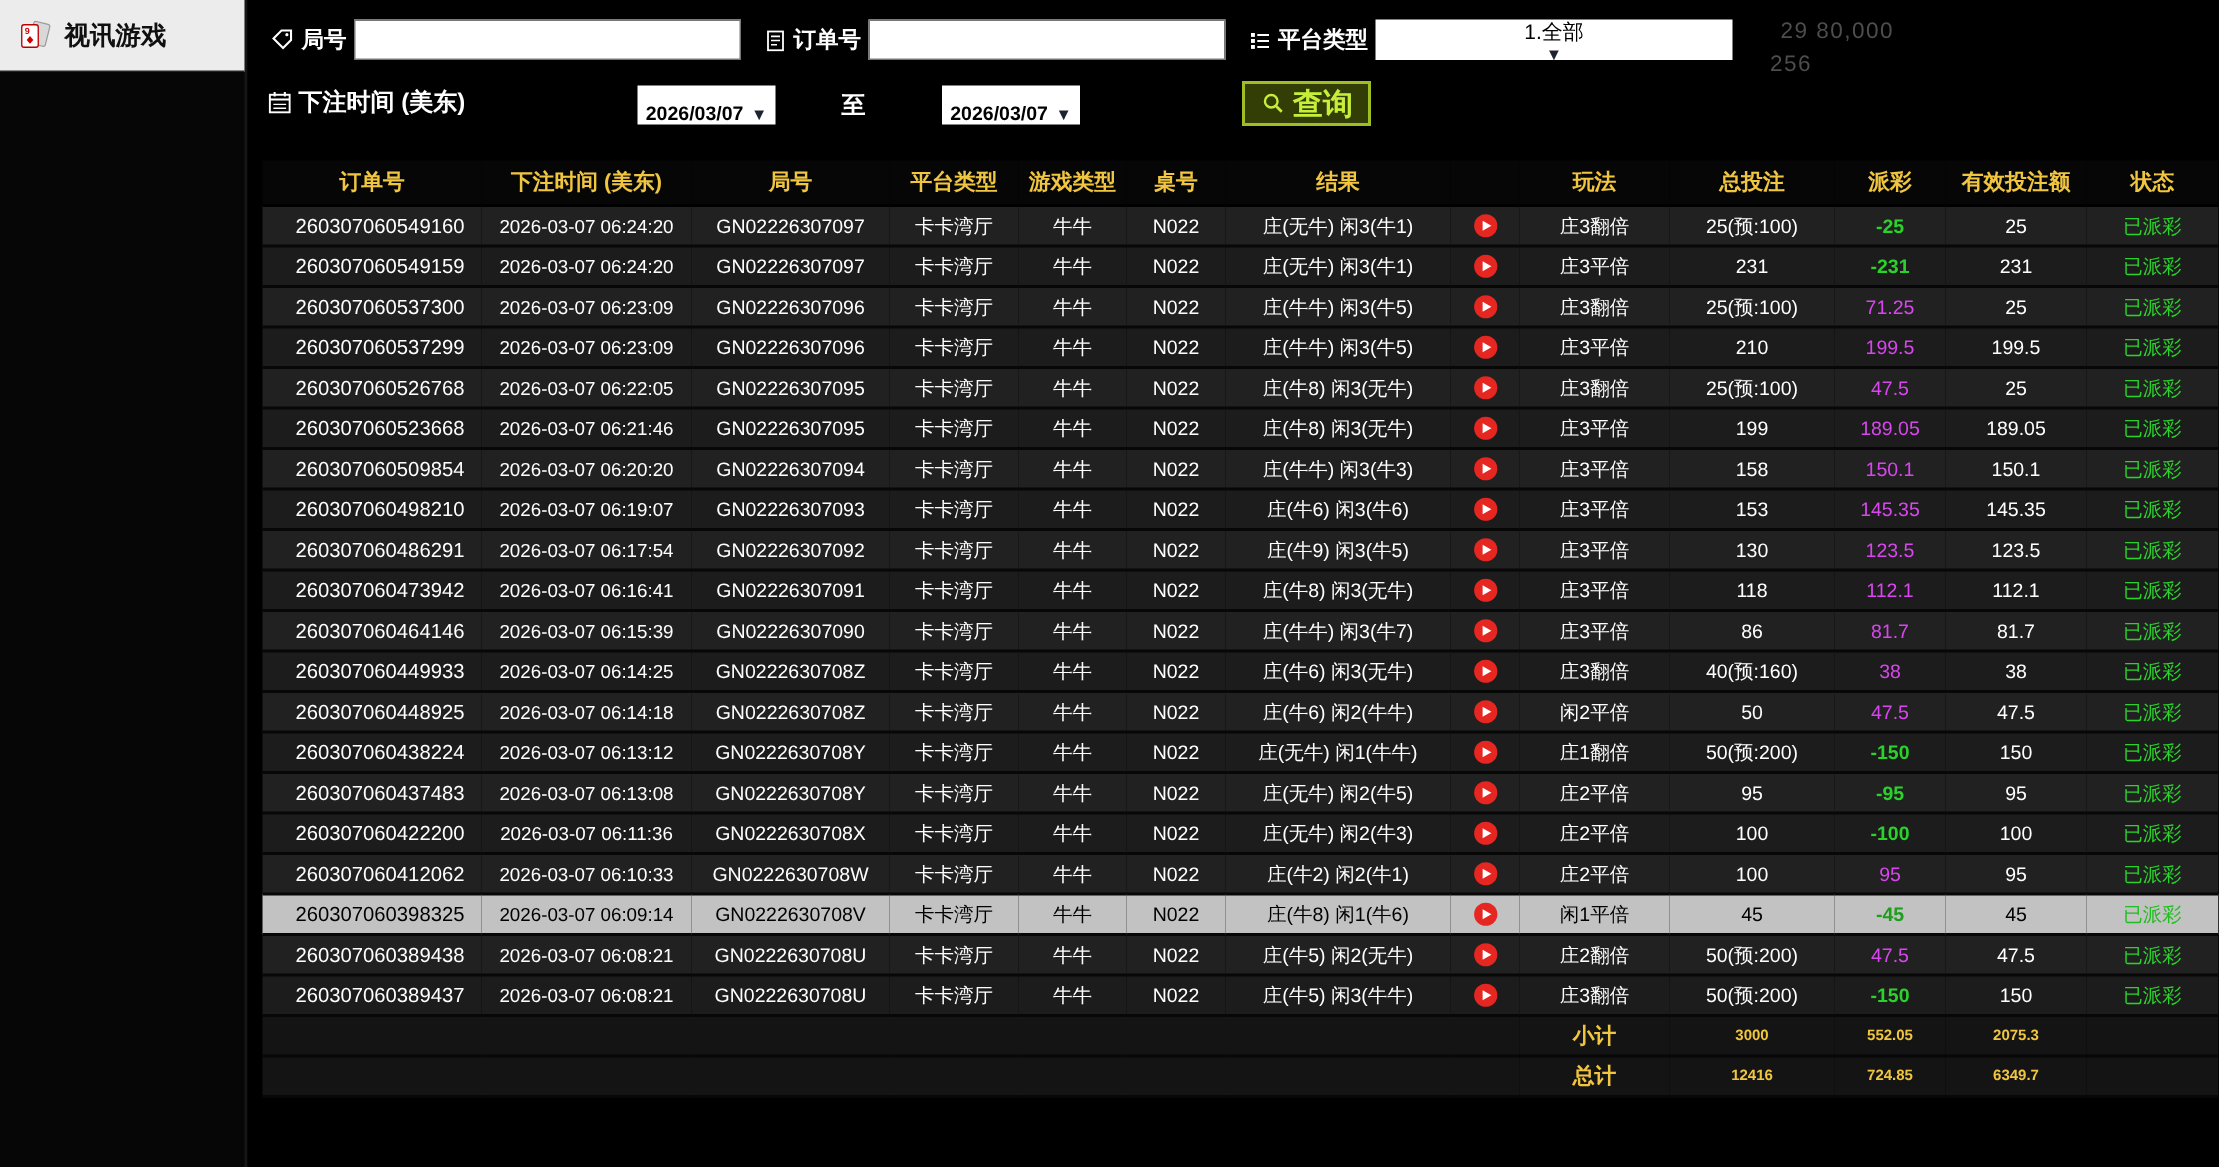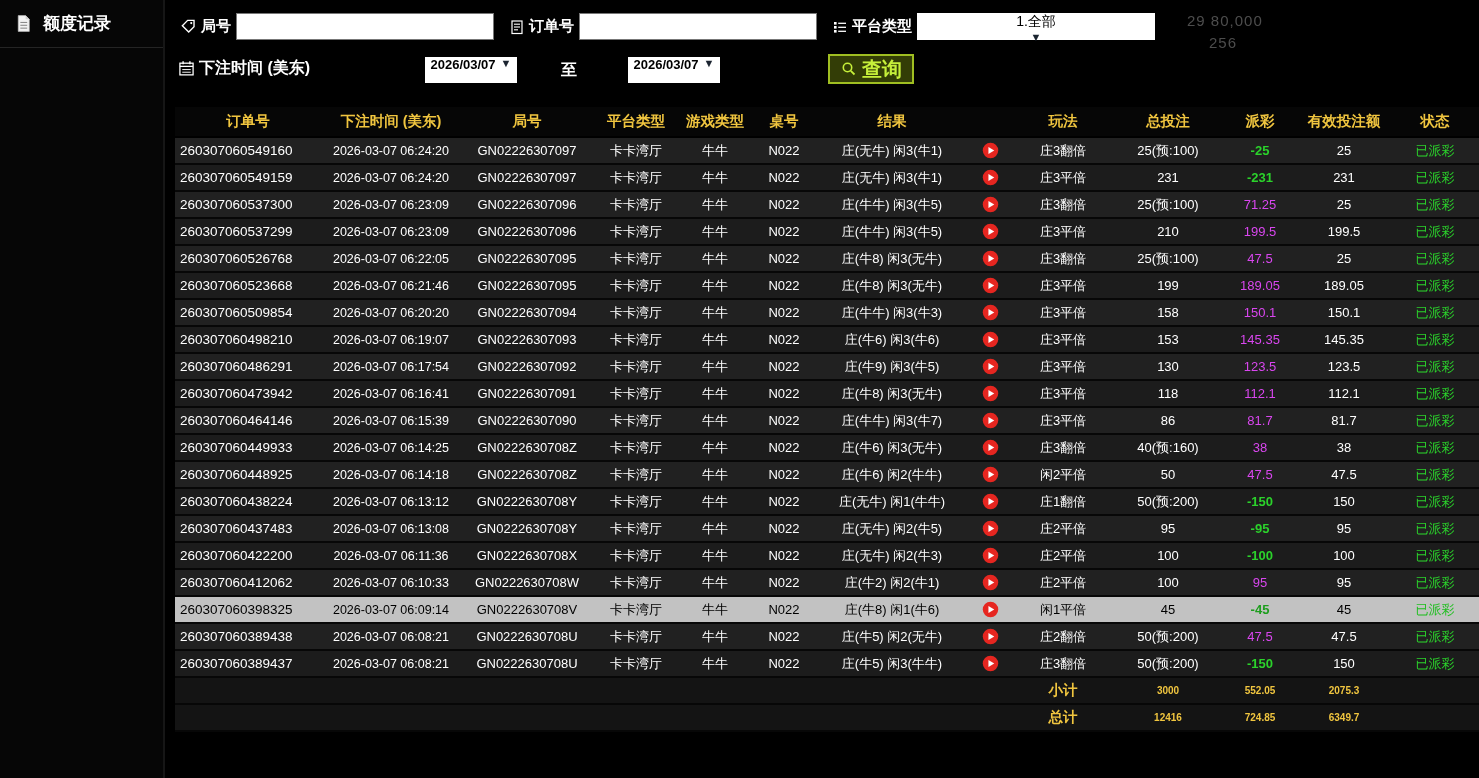--- a/index.html
+++ b/index.html
@@ -19,63 +19,62 @@
   .filters { position:relative; height:107px; }
   .fgroup { position:absolute; display:flex; align-items:center; gap:5px; }
   .flabel { font-weight:bold; font-size:15px; white-space:nowrap; display:flex; align-items:center; gap:4px; }
   .ficon { width:17px; height:17px; display:inline-flex; align-items:center; justify-content:center; }
   .finput { background:#fff; border:1px solid #777; height:27px; color:#000; font-size:14px; padding:0 6px;
             font-family:"Liberation Sans",sans-serif; }
   .fselect { background:#fff; height:27px; display:flex; align-items:center; justify-content:space-between;
              color:#000; font-size:14px; padding:0 7px; cursor:pointer; }
   .caret { font-size:11px; color:#1b2430; }
   .date-box { position:absolute; background:#fff; color:#000; height:26px; width:92px; display:flex;
-              align-items:flex-start; justify-content:center; gap:5px; font-size:13px; font-weight:bold; cursor:pointer; }
+              align-items:flex-end; justify-content:center; gap:5px; font-size:13px; font-weight:bold; cursor:pointer; }
   .to-label { position:absolute; font-size:16px; font-weight:bold; }
   .query-btn { position:absolute; display:flex; align-items:center; gap:5px; height:30px; padding:0 10px;
                background:#333d06; border:2px solid #9fbe21; color:#c6ef3a; font-size:20px; font-weight:bold;
                cursor:pointer; font-family:"Liberation Sans",sans-serif; }
   .bleed { position:absolute; color:#4d4d4d; font-size:15px; letter-spacing:1px; }
 
   
   table { border-collapse:collapse; table-layout:fixed; width:1304px; }
   th { color:#f0c53f; font-size:14.5px; font-weight:bold; height:30px; background:#060606;
        border-bottom:2px solid #000; white-space:nowrap; }
   td { height:27px; text-align:center; background:#212121; border-bottom:2px solid #070707;
        color:#fff; font-size:13px; white-space:nowrap; }
   tbody tr:nth-child(even) td { background:#1c1c1c; }
-  .c-order { text-align:left; padding-left:5px; font-size:13.5px; }
+  .c-order { text-align:left; padding-left:22px; font-size:13.5px; }
   .c-time { font-size:12.5px; }
   .c-payout.pos { color:#d946ef; }
   .c-payout.neg { color:#2bd22b;font-weight:bold; }
   .c-status { color:#2bd22b; }
   tr.selected td { background:#c2c2c2 !important; color:#000; }
   tr.selected td.c-payout.neg { color:#1d9e1d; }
   tr.selected td.c-status { color:#1fbf1f; }
   .play-btn { display:inline-flex; width:17px; height:17px; cursor:pointer; vertical-align:middle; }
   tfoot td { color:#f0c53f; font-weight:bold; font-size:10px; background:#141414; height:27px; }
   .sum-label { font-size:14.5px; }
 </style>
 </head>
 <body>
 
 <div class="app">
 
   <aside class="sidebar">
-    <div class="side-item">
+    <div class="side-item active">
       <span class="icn">
-        <svg width="19" height="19" viewBox="0 0 18 18">
-          <path d="M4 1.5 H11 L14.5 5 V16.5 H4 Z" fill="#f2f2f2" stroke="#bbb" stroke-width="0.6"></path>
-          <path d="M11 1.5 V5 H14.5" fill="#d0d0d0"></path>
-          <line x1="6" y1="8" x2="12.5" y2="8" stroke="#888" stroke-width="1"></line>
-          <line x1="6" y1="10.7" x2="12.5" y2="10.7" stroke="#888" stroke-width="1"></line>
-          <line x1="6" y1="13.4" x2="12.5" y2="13.4" stroke="#888" stroke-width="1"></line>
-        </svg>
-      </span>
-      <span>额度记录</span>
+        <svg width="22" height="22" viewBox="0 0 22 22">
+          <rect x="9" y="2" width="11" height="15" rx="1.5" transform="rotate(14 14 9)" fill="#d8d8d8" stroke="#999" stroke-width="0.8"></rect>
+          <rect x="2.5" y="3.5" width="11" height="15" rx="1.5" fill="#fff" stroke="#b00" stroke-width="0.9"></rect>
+          <text x="4.5" y="9.5" font-size="6" fill="#c00" font-weight="bold">9</text>
+          <path d="M8 11 l2.2 2.6 -2.2 2.6 -2.2 -2.6 z" fill="#c00"></path>
+        </svg>
+      </span>
+      <span>视讯游戏</span>
     </div>
   </aside>
 
   <main class="main">
 
     <div class="filters">
 
       <div class="fgroup" style="left:5px; top:13px;">
         <span class="flabel">
           <span class="ficon">
@@ -156,21 +155,21 @@
         <span class="ficon">
           <svg width="16" height="16" viewBox="0 0 16 16">
             <circle cx="6.5" cy="6.5" r="4.2" fill="none" stroke="#c6ef3a" stroke-width="1.6"></circle>
             <line x1="9.8" y1="9.8" x2="13.5" y2="13.5" stroke="#c6ef3a" stroke-width="1.8"></line>
           </svg>
         </span>
         <span>查询</span>
       </button>
 
       <span class="bleed" style="left:1012px; top:12px;">29   80,000</span>
-      <span class="bleed" style="left:1034px; top:34px;">256</span>
+      <span class="bleed" style="left:1005px; top:34px;">256</span>
     </div>
 
     <table>
       <colgroup>
         <col style="width:146px">
           <col style="width:140px">
           <col style="width:132px">
           <col style="width:86px">
         <col style="width:72px">
           <col style="width:66px">

